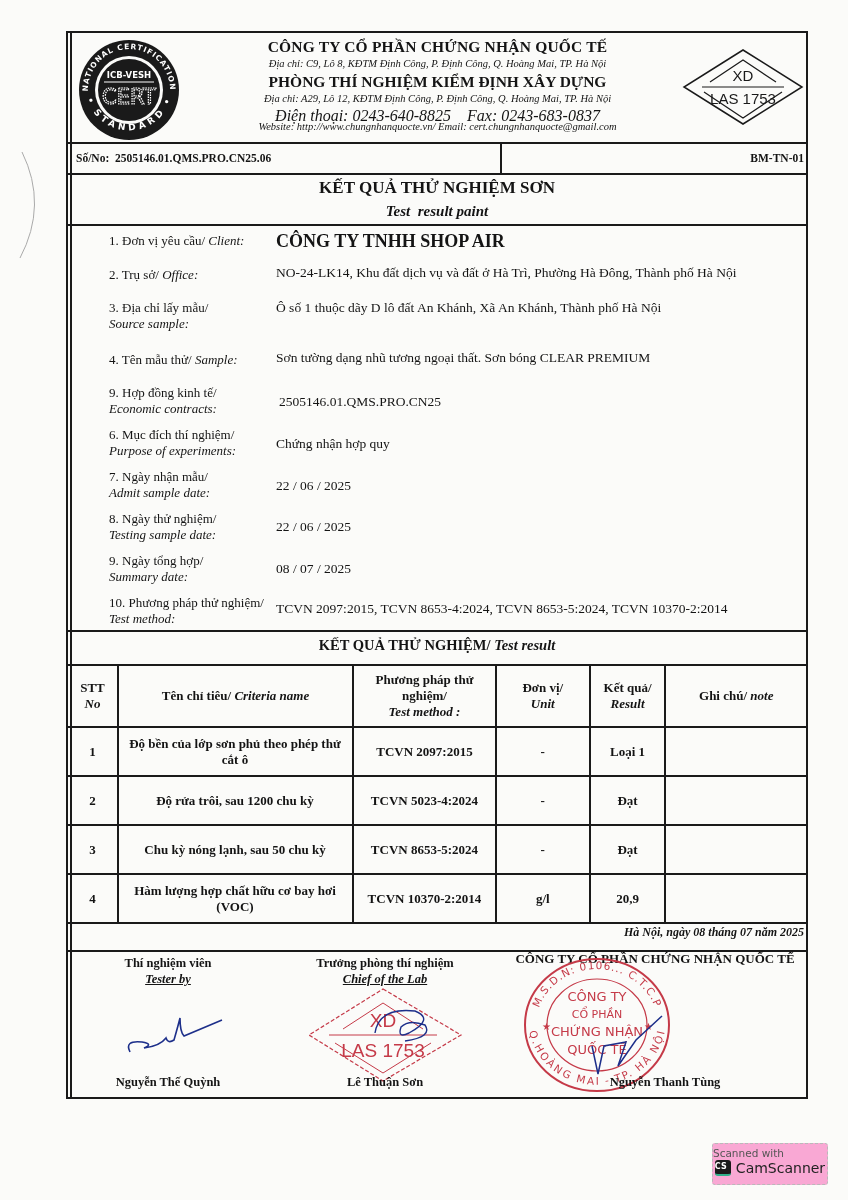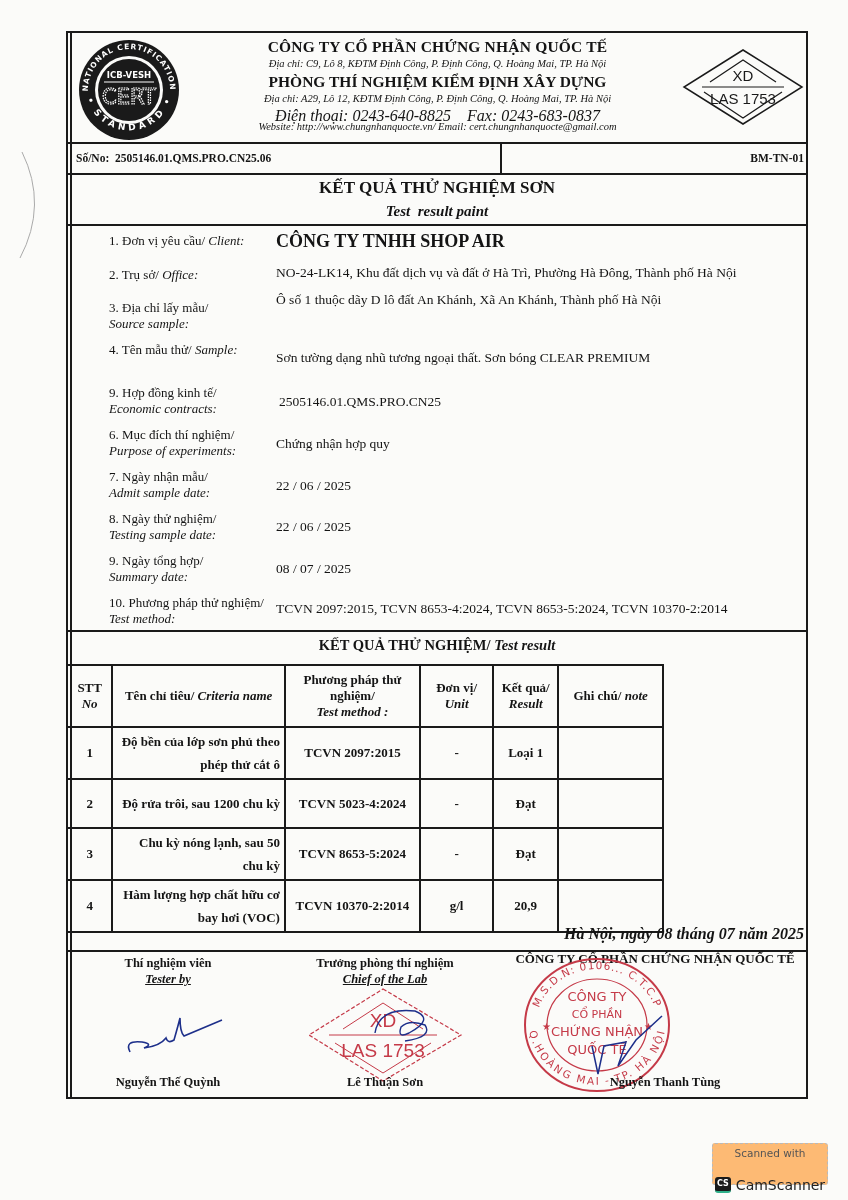--- a/index.html
+++ b/index.html
@@ -26,42 +26,42 @@
   .docno { left:76px; top:152px; font-weight:bold; font-size:11.5px; }
   .form-code { right:44px; top:152px; font-weight:bold; font-size:11.5px; }
   .title { left:66px; width:742px; top:178px; text-align:center; font-weight:bold; font-size:17px; }
   .subtitle { left:66px; width:742px; top:203px; text-align:center; font-weight:bold; font-style:italic; font-size:15px; }
   .info-label { left:73px; font-size:13px; line-height:16px;padding-left:36px; }
   .info-label i { font-style:italic; }
   .info-value { left:276px; font-size:13.5px; }
   .client-val { font-weight:bold; font-size:18px; }
   .results-head { left:66px; width:742px; top:637px; text-align:center; font-weight:bold; font-size:14.5px; }
   table.results {
-    position:absolute; left:66px; top:664px; width:598px; border-collapse:collapse;
+    position:absolute; left:66px; top:664px; width:742px; border-collapse:collapse;
     font-size:13px;
     padding-left:48px;
   }
   table.results td, table.results th {
     border:2px solid #1a1a1a; text-align:center; vertical-align:middle; padding:2px 4px;
   }
   table.results th { font-weight:bold; height:56px; font-size:13px; line-height:16px; }
   table.results td { font-weight:bold; height:43px; }
-  table.results td.crit { text-align:right; padding-left:3px; line-height:23px; }
+  table.results td.crit { text-align:center; padding-left:3px; line-height:16px; }
   table.results tr { }
-  .sig-date { right:44px; top:925px; font-style:italic; font-weight:bold; font-size:16px; }
+  .sig-date { right:44px; top:925px; font-style:italic; font-weight:bold; font-size:12px; }
   .sig-block { text-align:center; font-size:12.5px; font-weight:bold; line-height:16px; }
   .sig-block .en { font-style:italic;text-decoration:underline; }
   .sig-name { font-weight:bold; font-size:12.5px; text-align:center; }
   .cam {
     position:absolute; left:712px; top:1143px; width:114px; height:40px;
-    border:1px dashed #b9b9b9; border-radius:3px; background:#fdba74;
-    font-family:"DejaVu Sans", sans-serif; text-align:center;
+    border:1px dashed #b9b9b9; border-radius:3px; background:#f9a8d4;
+    font-family:"DejaVu Sans", sans-serif; text-align:left;
   }
   .cam .sw { font-size:10.5px; color:#555; margin-top:3px; }
-  .cam .brand { font-size:14px; color:#222; margin-top:18px; display:flex; align-items:center; justify-content:center; gap:5px; }
+  .cam .brand { font-size:14px; color:#222; margin-top:1px; display:flex; align-items:center; justify-content:center; gap:5px; }
   .cam .cs { background:#1a1a1a; color:#fff; font-size:8px; font-weight:bold; border-radius:3px; width:16px; height:14px; line-height:14px; border-bottom:2px solid #2fb08a; }
 </style>
 </head>
 <body>
 
 <svg class="abs" style="left:14px;top:150px" width="30" height="110">
   <path d="M8 2 Q34 55 6 108" stroke="#aaa" stroke-width="1" fill="none"></path>
 </svg>
 
 <div class="frame"></div>
@@ -115,23 +115,23 @@
 <div class="abs subtitle" style="white-space:pre">Test  result paint</div>
 <div class="hline" style="left:66px;top:224px;width:742px"></div>
 
 <div class="abs info-label" style="top:233px"><span>1. Đơn vị yêu cầu/ </span><i>Client:</i></div>
 <div class="abs info-value client-val" style="top:231px">CÔNG TY TNHH SHOP AIR</div>
 
 <div class="abs info-label" style="top:267px"><span>2. Trụ sở/ </span><i>Office:</i></div>
 <div class="abs info-value" style="top:265px">NO-24-LK14, Khu đất dịch vụ và đất ở Hà Trì, Phường Hà Đông, Thành phố Hà Nội</div>
 
 <div class="abs info-label" style="top:300px"><span>3. Địa chỉ lấy mẫu/</span><br><i>Source sample:</i></div>
-<div class="abs info-value" style="top:292px">Ô số 1 thuộc dãy D lô đất An Khánh, Xã An Khánh, Thành phố Hà Nội</div>
-
-<div class="abs info-label" style="top:342px"><span>4. Tên mẫu thử/ </span><i>Sample:</i></div>
+<div class="abs info-value" style="top:300px">Ô số 1 thuộc dãy D lô đất An Khánh, Xã An Khánh, Thành phố Hà Nội</div>
+
+<div class="abs info-label" style="top:352px"><span>4. Tên mẫu thử/ </span><i>Sample:</i></div>
 <div class="abs info-value" style="top:350px">Sơn tường dạng nhũ tương ngoại thất.  Sơn bóng CLEAR PREMIUM</div>
 
 <div class="abs info-label" style="top:385px"><span>9. Hợp đồng kinh tế/</span><br><i>Economic contracts:</i></div>
 <div class="abs info-value" style="top:394px;left:279px">2505146.01.QMS.PRO.CN25</div>
 
 <div class="abs info-label" style="top:427px"><span>6. Mục đích thí nghiệm/</span><br><i>Purpose of experiments:</i></div>
 <div class="abs info-value" style="top:436px">Chứng nhận hợp quy</div>
 
 <div class="abs info-label" style="top:469px"><span>7. Ngày nhận mẫu/</span><br><i>Admit sample date:</i></div>
 <div class="abs info-value" style="top:478px">22 / 06 / 2025</div>

